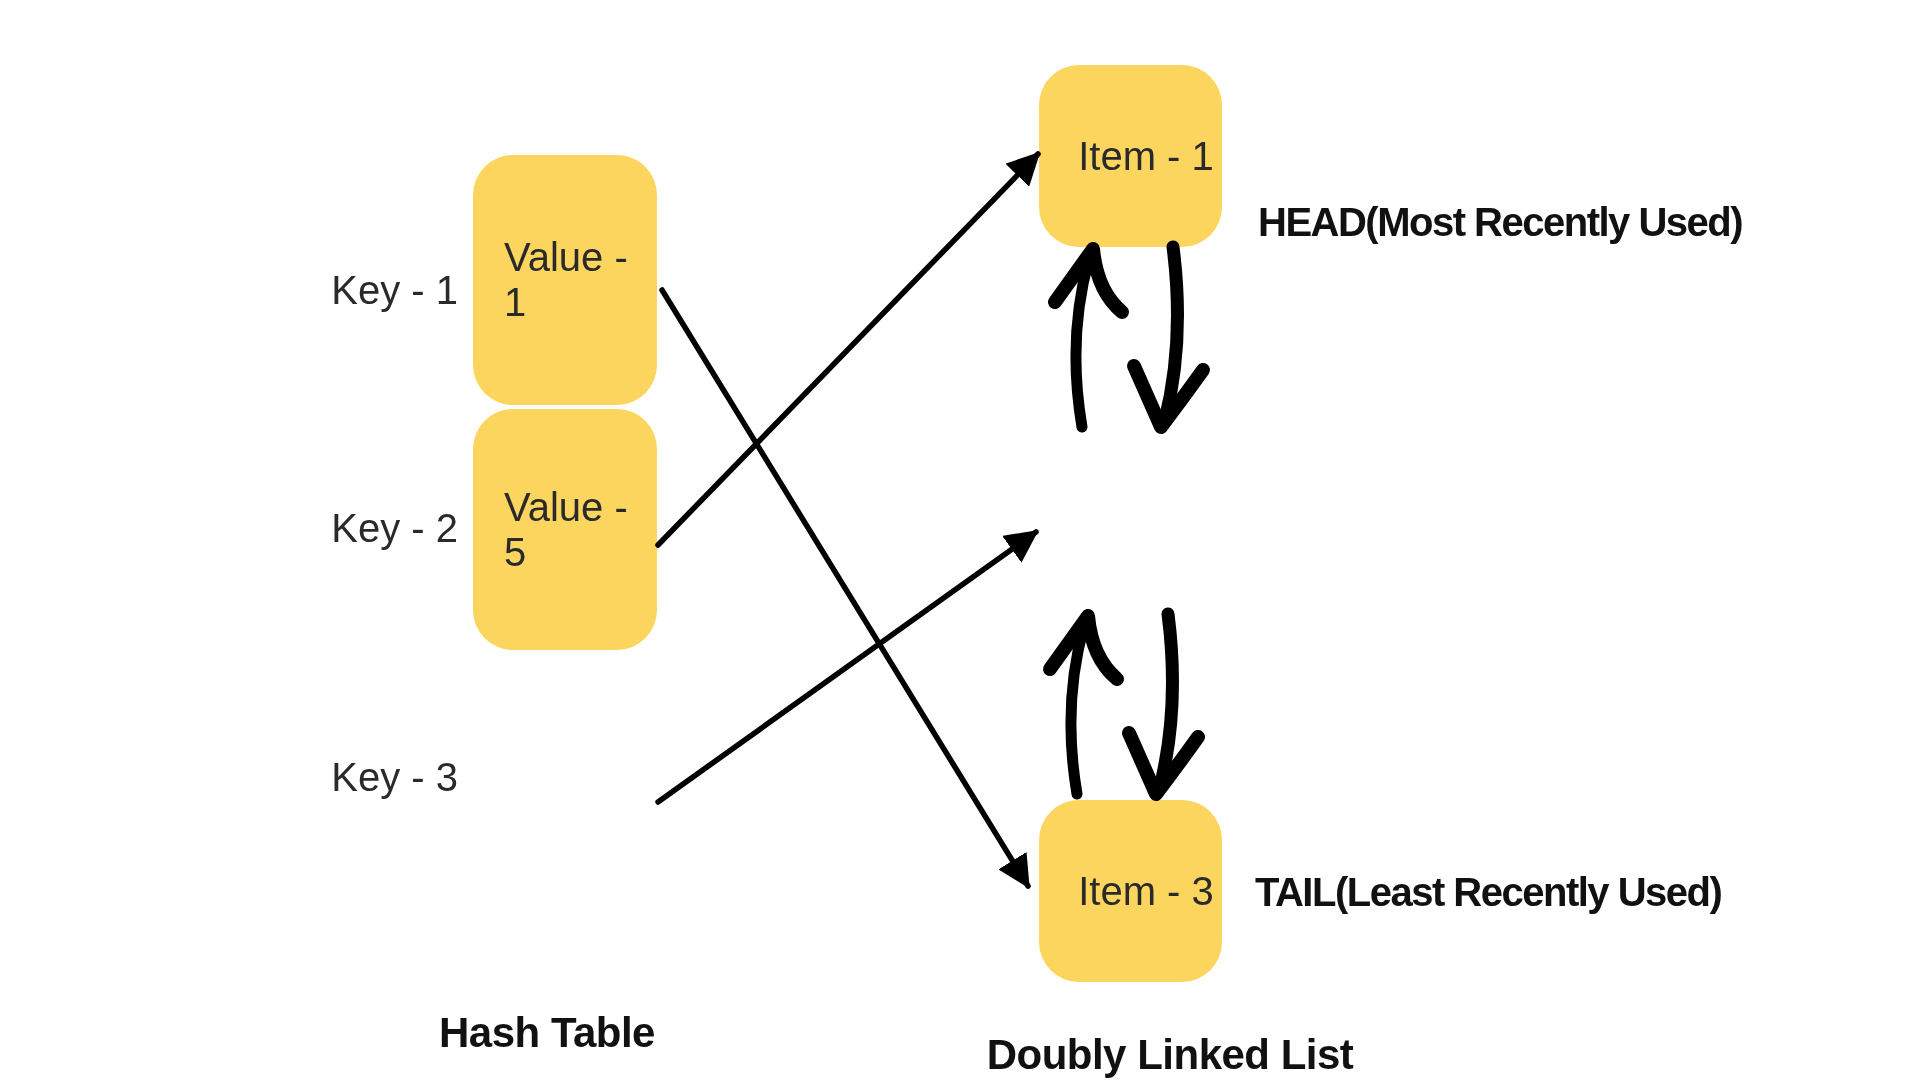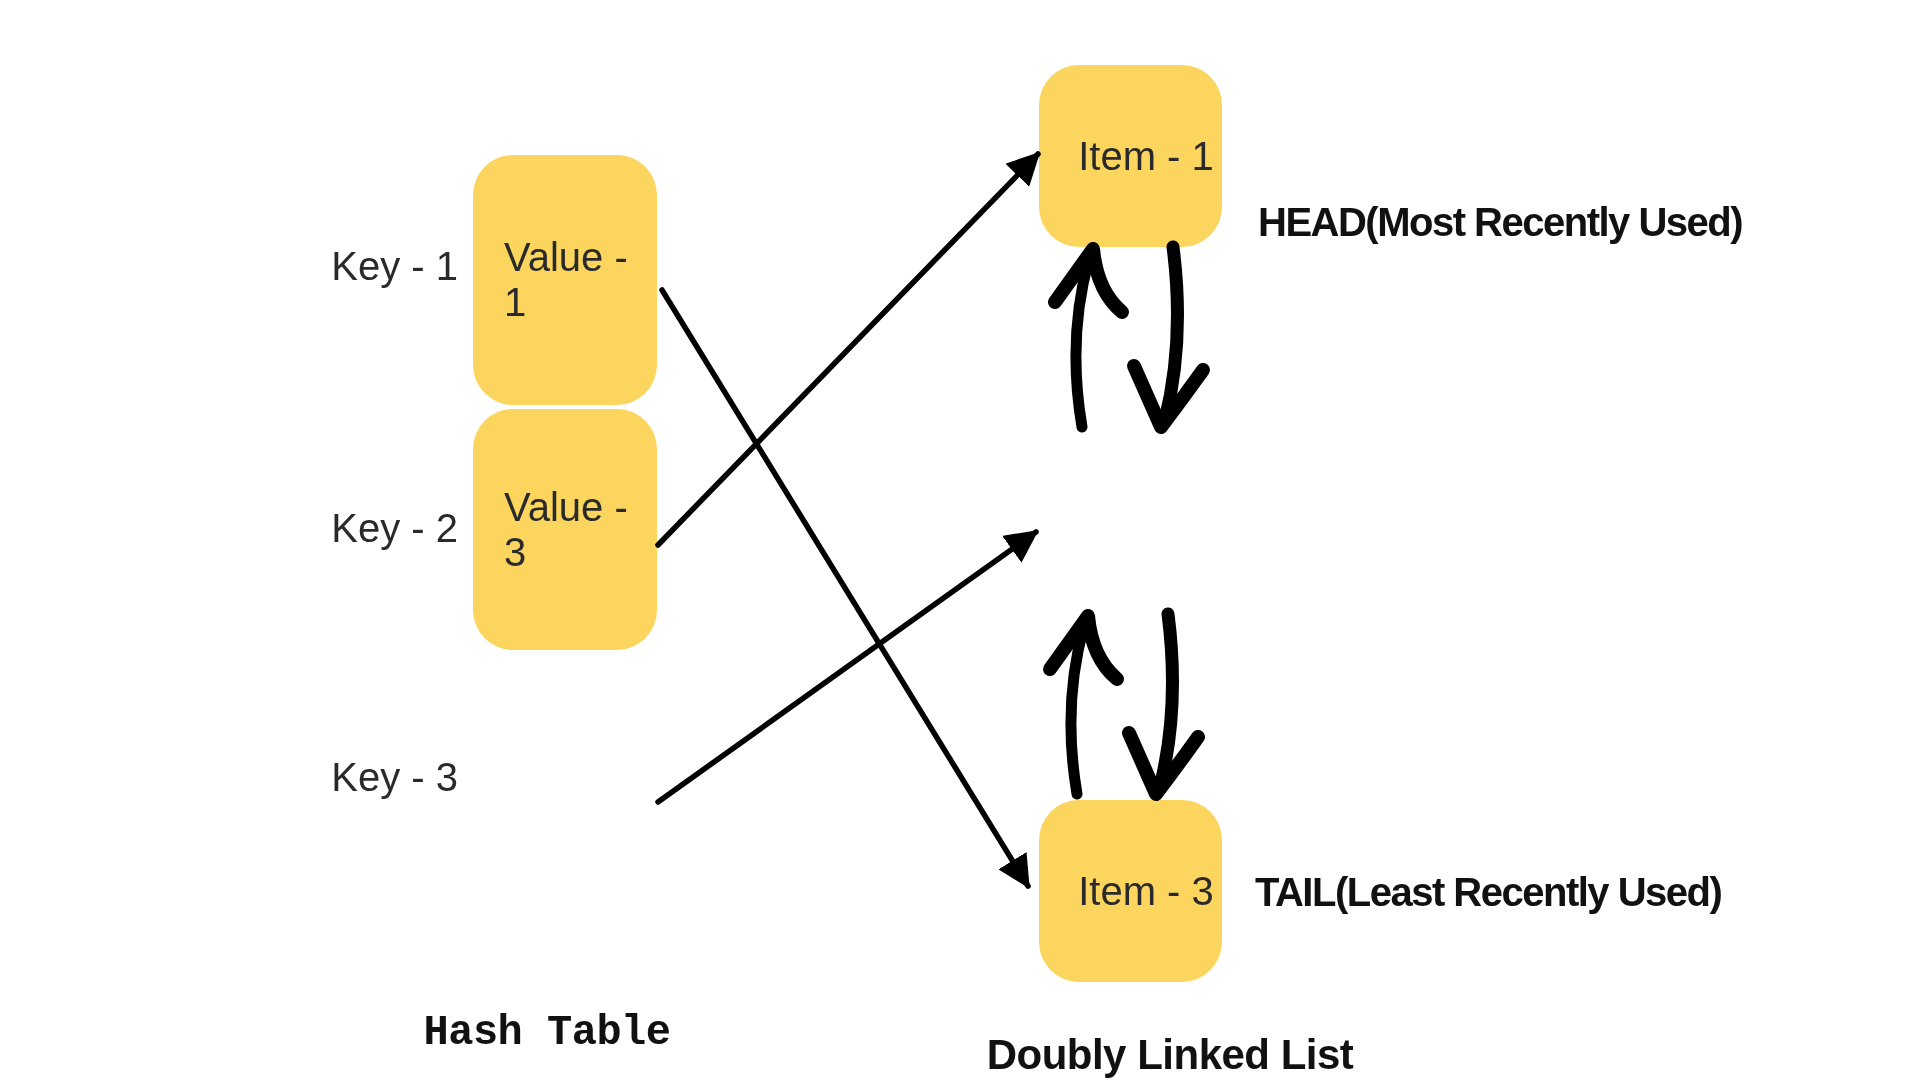--- a/index.html
+++ b/index.html
@@ -43,37 +43,37 @@
   .value-box.r2{top:655px;height:245px;}
   .item-box{left:1039px;width:183px;height:182px;}
   .item-box.i0{top:65px;}
   .item-box.i1{top:433px;}
   .item-box.i2{top:800px;}
   .key-label{
     position:absolute;z-index:2;
     left:200px;width:258px;height:60px;line-height:60px;
     text-align:right;font-size:40px;color:var(--text);
   }
-  .key-label.k0{top:236px;}
+  .key-label.k0{top:260px;}
   .key-label.k1{top:498px;}
   .key-label.k2{top:747px;}
   .side-label{
     position:absolute;z-index:2;
     font-size:40px;font-weight:700;color:var(--bold-text);
     letter-spacing:-1.5px;white-space:nowrap;height:48px;line-height:48px;
   }
   .head-label{left:1258px;top:198px;}
   .tail-label{left:1255px;top:868px;}
   .title-label{
     position:absolute;z-index:2;
     font-size:42px;font-weight:700;color:var(--bold-text);
     letter-spacing:-0.5px;text-align:center;white-space:nowrap;
     width:420px;height:50px;line-height:50px;
   }
-  .hash-title{left:337px;top:1008px;font-family:Liberation Mono, monospace;}
+  .hash-title{left:337px;top:1008px;}
   .dll-title{left:960px;top:1030px;}
 </style>
 </head>
 <body>
 
 <div class="canvas">
 
   <svg class="arrows" viewBox="0 0 1920 1080" xmlns="http://www.w3.org/2000/svg">
     <defs>
       <marker id="ah" viewBox="0 0 10 10" refX="9" refY="5" markerWidth="6" markerHeight="6" orient="auto-start-reverse">
@@ -96,21 +96,21 @@
   </svg>
 
   <div class="key-label k0">Key - 1</div>
   <div class="key-label k1">Key - 2</div>
   <div class="key-label k2">Key - 3</div>
 
   <div class="node value-box r0">
     <span>Value - 1</span>
   </div>
   <div class="node value-box r1">
-    <span>Value - 3</span>
+    <span>Value - 5</span>
   </div>
 
   <div class="node item-box i0">
     <span>Item - 1</span>
   </div>
   <div class="node item-box i2">
     <span>Item - 3</span>
   </div>
 
   <div class="side-label head-label">HEAD(Most Recently Used)</div>

